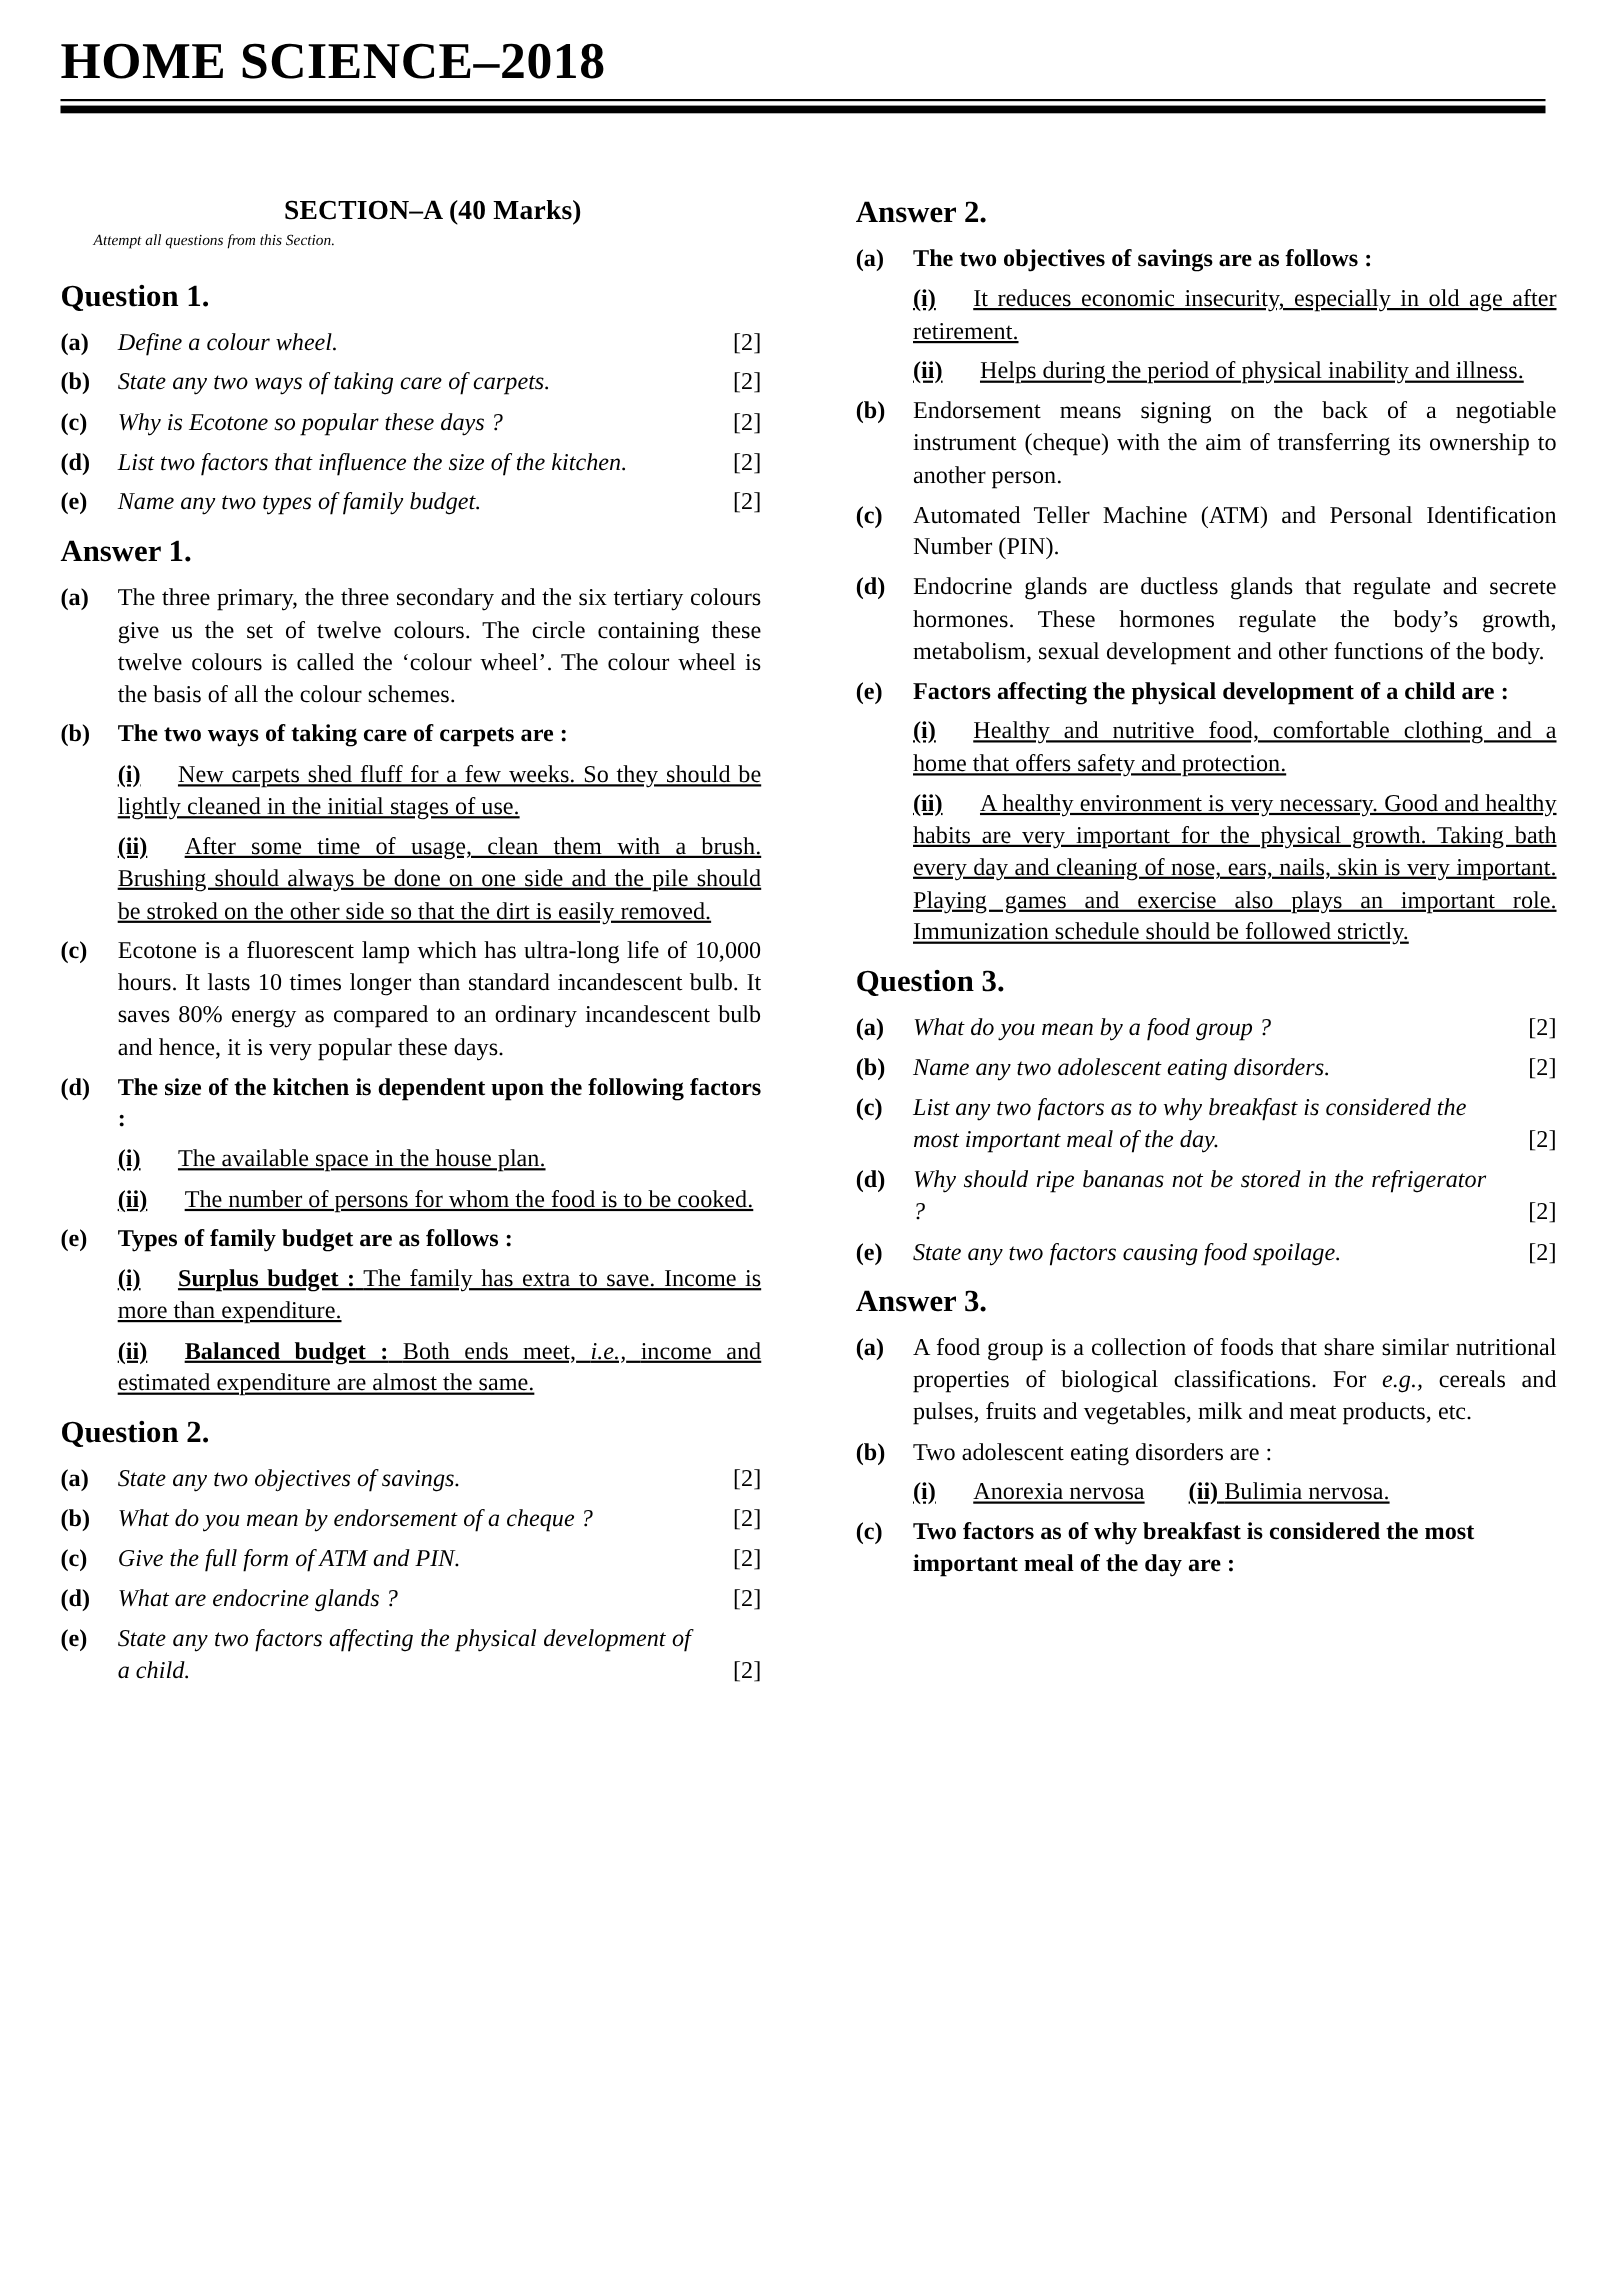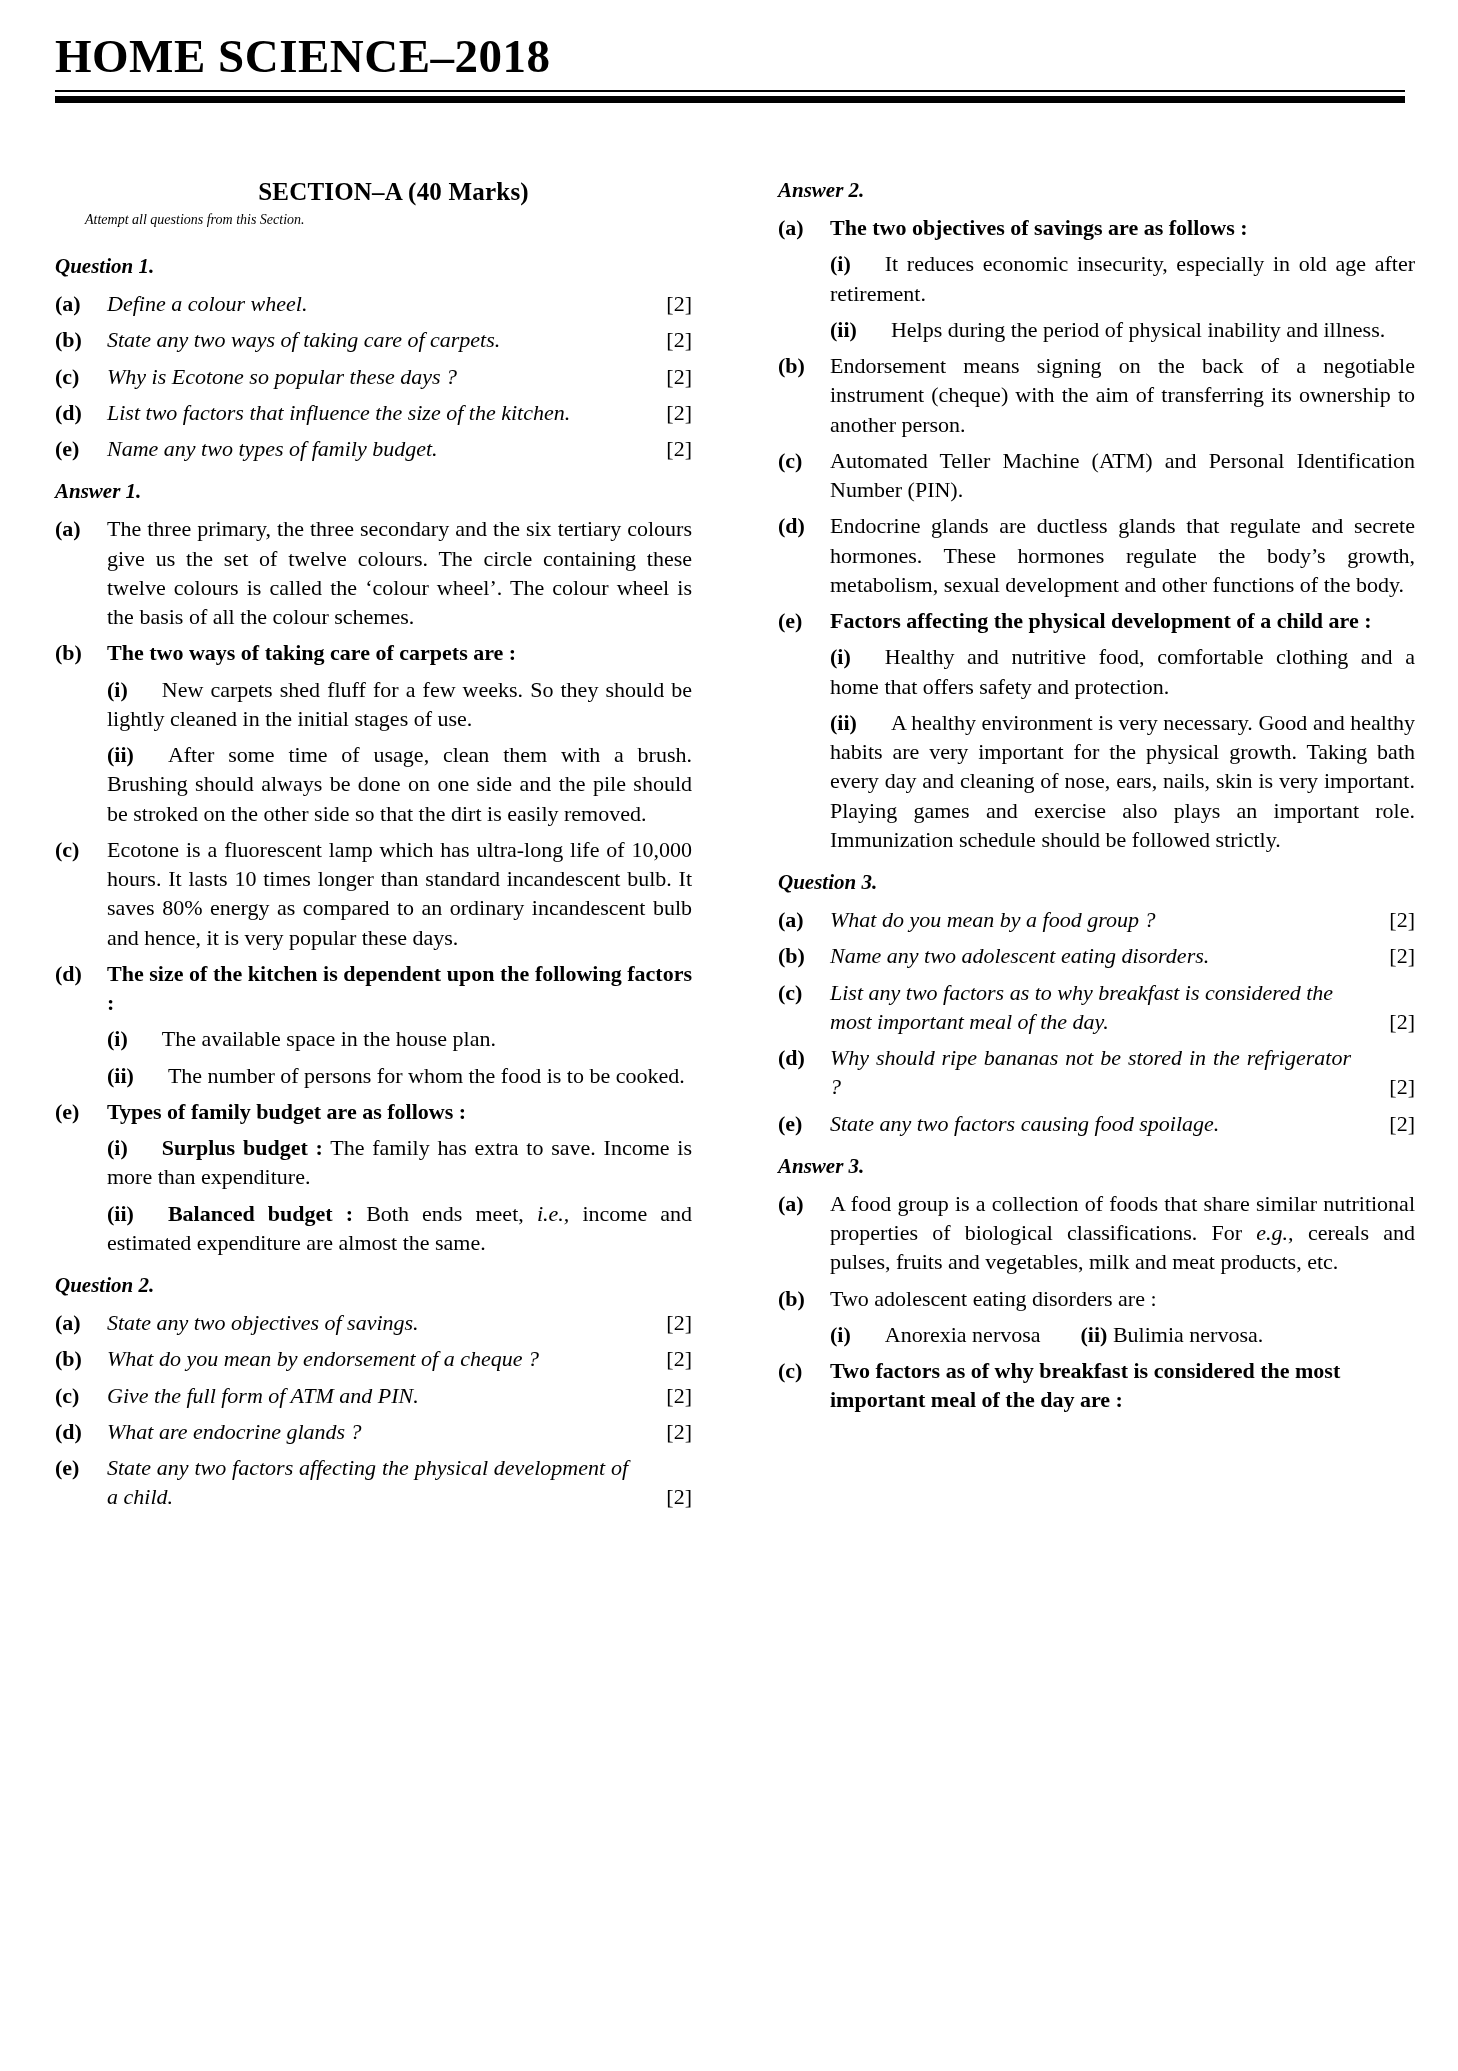--- a/index.html
+++ b/index.html
@@ -77,23 +77,22 @@
   }
   .section-sub {
     text-align: left;
     font-style: italic;
     font-size: 14px;
     margin: 0 0 26px 0;
     padding-left: 30px;
   }
   .q-head {
     font-weight: bold;
-    font-size: 21px;
+    font-size: 28px;
     margin: 16px 0 10px 0;
-    font-style: italic;
   }
   .q-head.tight { }
 
   
   .row {
     display: flex;
     align-items: flex-start;
     margin-bottom: 7px;
   }
   .lbl {
@@ -126,20 +125,21 @@
   .row.q .bodytext { text-align: justify; }
   .row.q.short .bodytext { text-align: left; }
 
   
   .sub {
     margin-left: 52px;
     font-size: 22px;
     line-height: 1.33;
     text-align: justify;
     margin-bottom: 7px;
+    text-decoration: underline;
   }
   .sub .mark {
     font-weight: bold;
   }
   b, .b { font-weight: bold; }
   i, .i { font-style: italic; }
   .inline-gap { display: inline-block; width: 34px; }
 </style>
 </head>
 <body>

